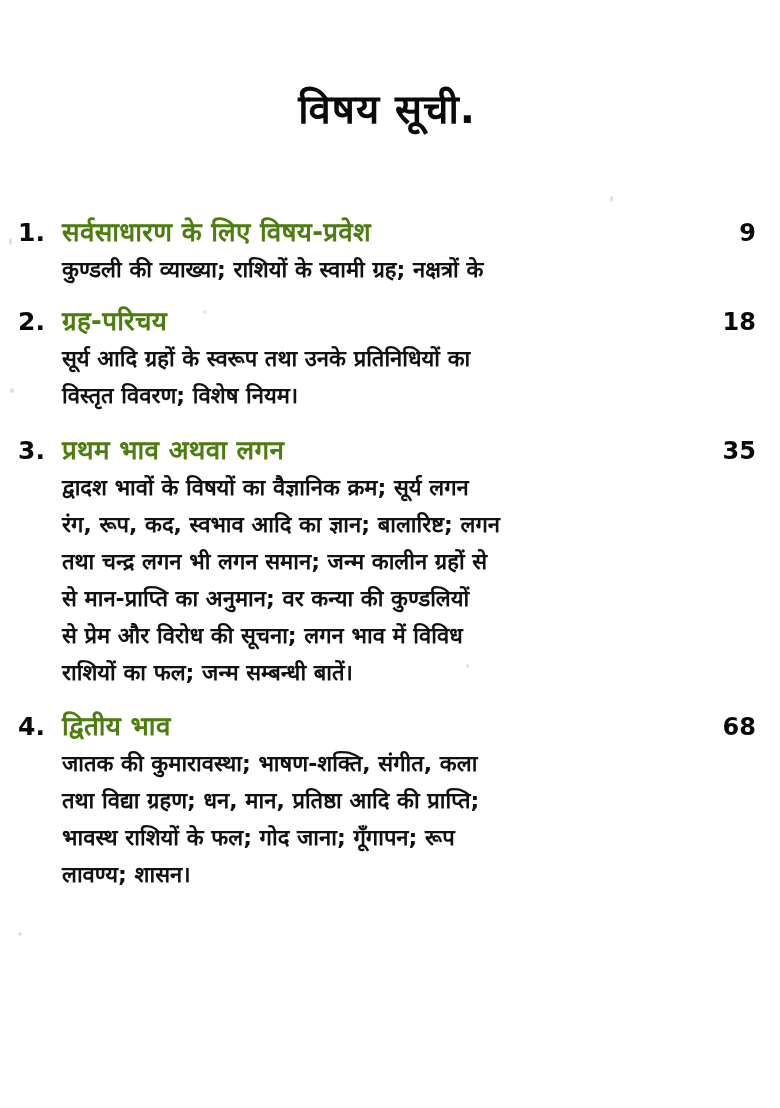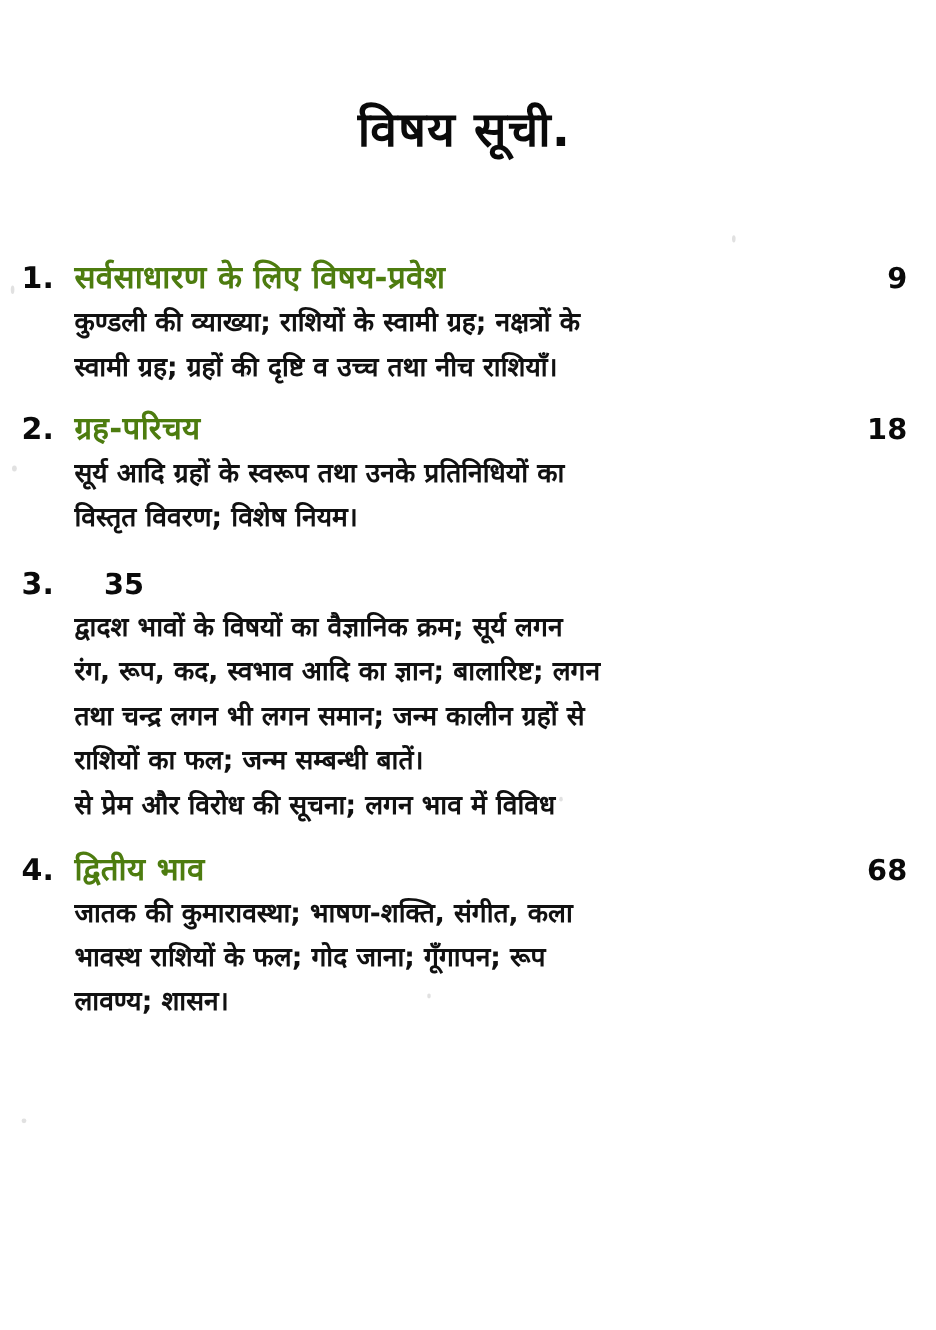--- a/index.html
+++ b/index.html
@@ -138,55 +138,57 @@
 
   <ul class="toc" id="toc-list">
       <li class="toc-entry" data-index="0">
         <div class="entry-head">
           <span class="entry-number">1.</span>
           <span class="entry-title">सर्वसाधारण के लिए विषय-प्रवेश</span>
           <span class="entry-page">9</span>
         </div>
         <p class="entry-desc">
           <span class="desc-line">कुण्डली की व्याख्या; राशियों के स्वामी ग्रह; नक्षत्रों के</span>
-          <span class="desc-line">स्वामी ग्रह; ग्रहों की दृष्टि व उच्च तथा नीच राशियाँ।</span>
         </p>
       </li>
       <li class="toc-entry" data-index="1">
         <div class="entry-head">
           <span class="entry-number">2.</span>
           <span class="entry-title">ग्रह-परिचय</span>
           <span class="entry-page">18</span>
         </div>
         <p class="entry-desc">
           <span class="desc-line">सूर्य आदि ग्रहों के स्वरूप तथा उनके प्रतिनिधियों का</span>
           <span class="desc-line">विस्तृत विवरण; विशेष नियम।</span>
         </p>
       </li>
       <li class="toc-entry" data-index="2">
         <div class="entry-head">
           <span class="entry-number">3.</span>
+          <span class="entry-title">प्रथम भाव अथवा लगन</span>
           <span class="entry-page">35</span>
         </div>
         <p class="entry-desc">
           <span class="desc-line">द्वादश भावों के विषयों का वैज्ञानिक क्रम; सूर्य लगन</span>
           <span class="desc-line">रंग, रूप, कद, स्वभाव आदि का ज्ञान; बालारिष्ट; लगन</span>
           <span class="desc-line">तथा चन्द्र लगन भी लगन समान; जन्म कालीन ग्रहों से</span>
+          <span class="desc-line">से मान-प्राप्ति का अनुमान; वर कन्या की कुण्डलियों</span>
+          <span class="desc-line">से प्रेम और विरोध की सूचना; लगन भाव में विविध</span>
           <span class="desc-line">राशियों का फल; जन्म सम्बन्धी बातें।</span>
-          <span class="desc-line">से प्रेम और विरोध की सूचना; लगन भाव में विविध</span>
         </p>
       </li>
       <li class="toc-entry" data-index="3">
         <div class="entry-head">
           <span class="entry-number">4.</span>
           <span class="entry-title">द्वितीय भाव</span>
           <span class="entry-page">68</span>
         </div>
         <p class="entry-desc">
           <span class="desc-line">जातक की कुमारावस्था; भाषण-शक्ति, संगीत, कला</span>
+          <span class="desc-line">तथा विद्या ग्रहण; धन, मान, प्रतिष्ठा आदि की प्राप्ति;</span>
           <span class="desc-line">भावस्थ राशियों के फल; गोद जाना; गूँगापन; रूप</span>
           <span class="desc-line">लावण्य; शासन।</span>
         </p>
       </li>
     </ul>
 
   <div class="speck" style="left:9px;  top:190px;  width:3px; height:7px;"></div>
   <div class="speck" style="left:10px; top:340px;  width:4px; height:5px;"></div>
   <div class="speck" style="left:18px; top:884px;  width:4px; height:4px;"></div>
   <div class="speck" style="left:610px;top:148px;  width:3px; height:6px;"></div>

